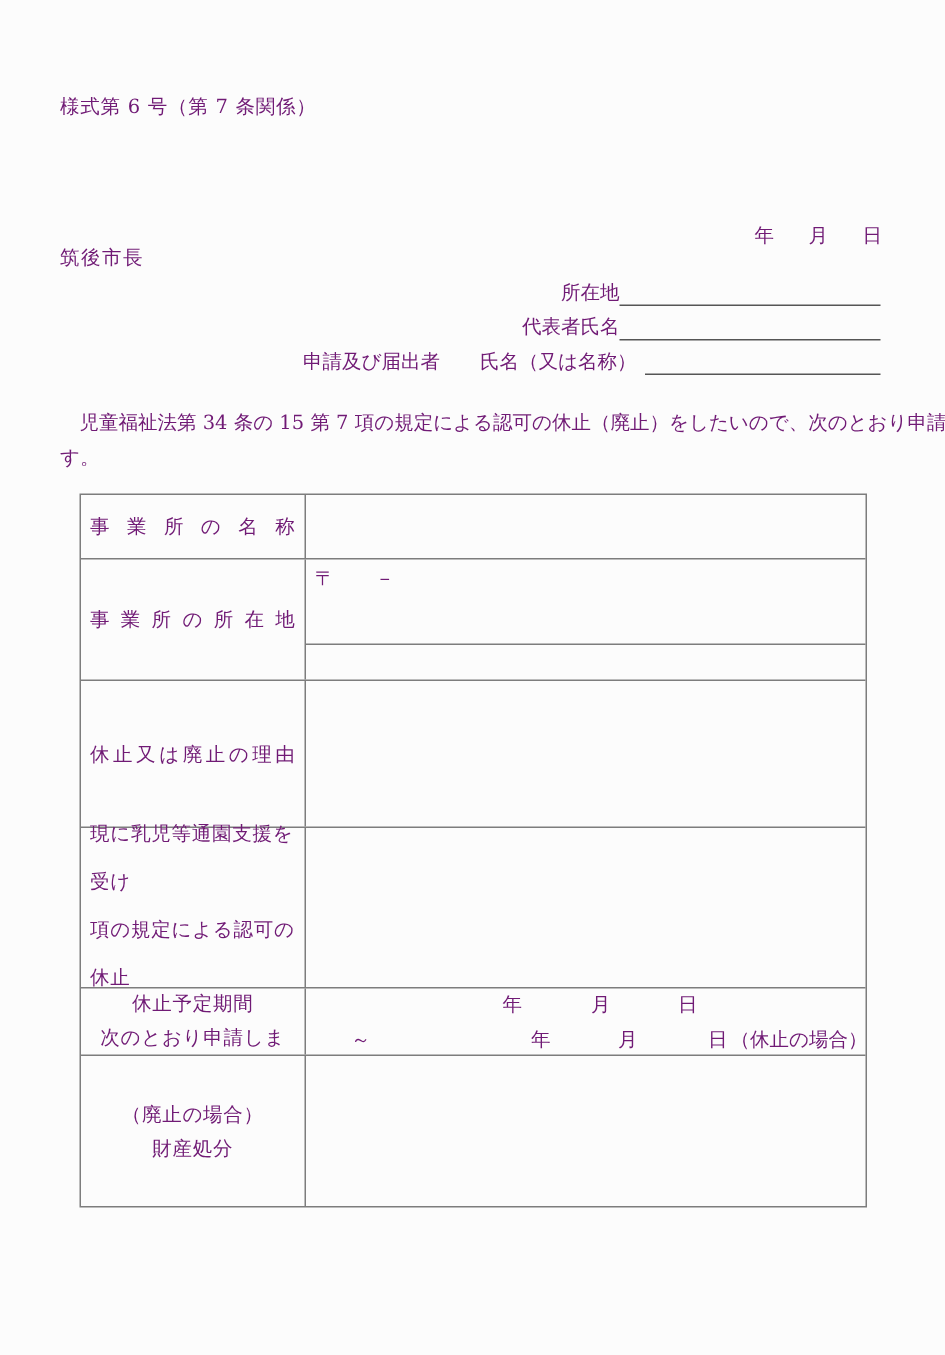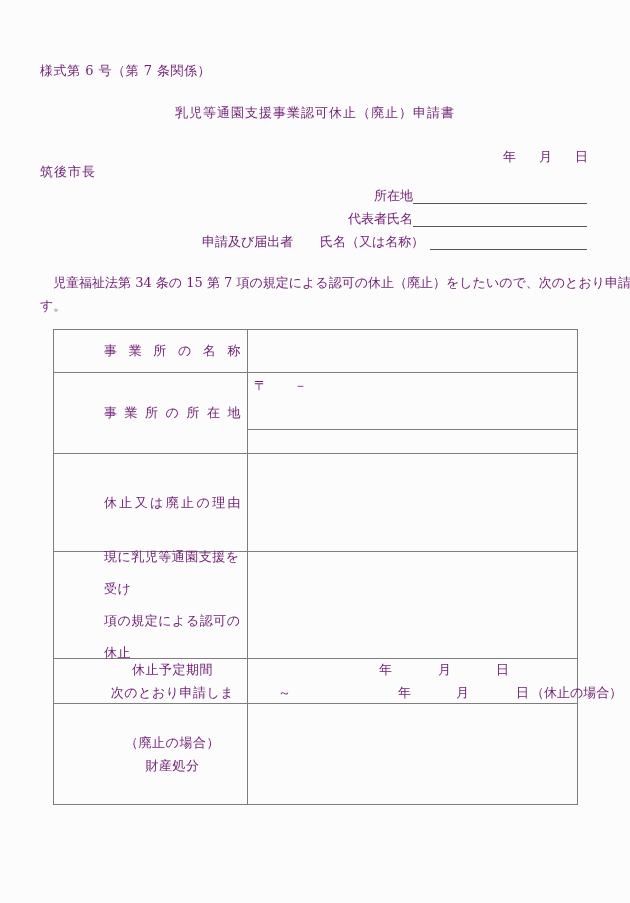--- a/index.html
+++ b/index.html
@@ -37,21 +37,21 @@
   
   .tbl{position:absolute;left:53px;top:329px;width:525px;border:1px solid #7d7d7d;box-sizing:border-box;}
   .trow{display:flex;border-top:1px solid #7d7d7d;box-sizing:border-box;}
   .trow:first-child{border-top:none;}
   .r1{height:42px;}
   .r2{height:81px;}
   .r3{height:98px;}
   .r4{height:107px;}
   .r5{height:45px;}
   .r6{height:101px;font-family:Liberation Serif, serif;}
-  .lcell{width:149px;box-sizing:border-box;display:flex;flex-direction:column;justify-content:center;padding:0 6px;margin-left:44px;}
+  .lcell{width:149px;box-sizing:border-box;display:flex;flex-direction:column;justify-content:center;padding:0 6px;}
   .vcell{flex:1;border-left:1px solid #7d7d7d;box-sizing:border-box;position:relative;}
   .jlabel{width:100%;text-align:justify;text-align-last:justify;letter-spacing:.5px;}
   .clabel{width:100%;text-align:center;line-height:23px;letter-spacing:.5px;}
   .llabel{width:100%;text-align:left;line-height:32px;letter-spacing:.5px;}
 
   .postal-sub{height:57px;border-bottom:1px solid #7d7d7d;box-sizing:border-box;position:relative;}
   .phone-sub{height:23px;position:relative;}
   .pos{position:absolute;white-space:nowrap;}
   .postal-mark{left:6px;top:4px;}
   .postal-dash{left:46px;top:4px;}
@@ -65,21 +65,20 @@
   .px190{left:190px;} .px208{left:208px;} .px248{left:248px;}
   .px268{left:268px;} .px283{left:283px;}
 </style>
 </head>
 <body>
 
 <div class="page">
 
   <div class="form-number">様式第 6 号（第 7 条関係）</div>
 
-  <div class="doc-title">乳児等通園支援事業認可休止（廃止）申請書</div>
 
   <div class="date-line">
     <span>年</span>
     <span>月</span>
     <span>日</span>
   </div>
 
   <div class="addressee">筑後市長</div>
 
   <div class="applicant">

